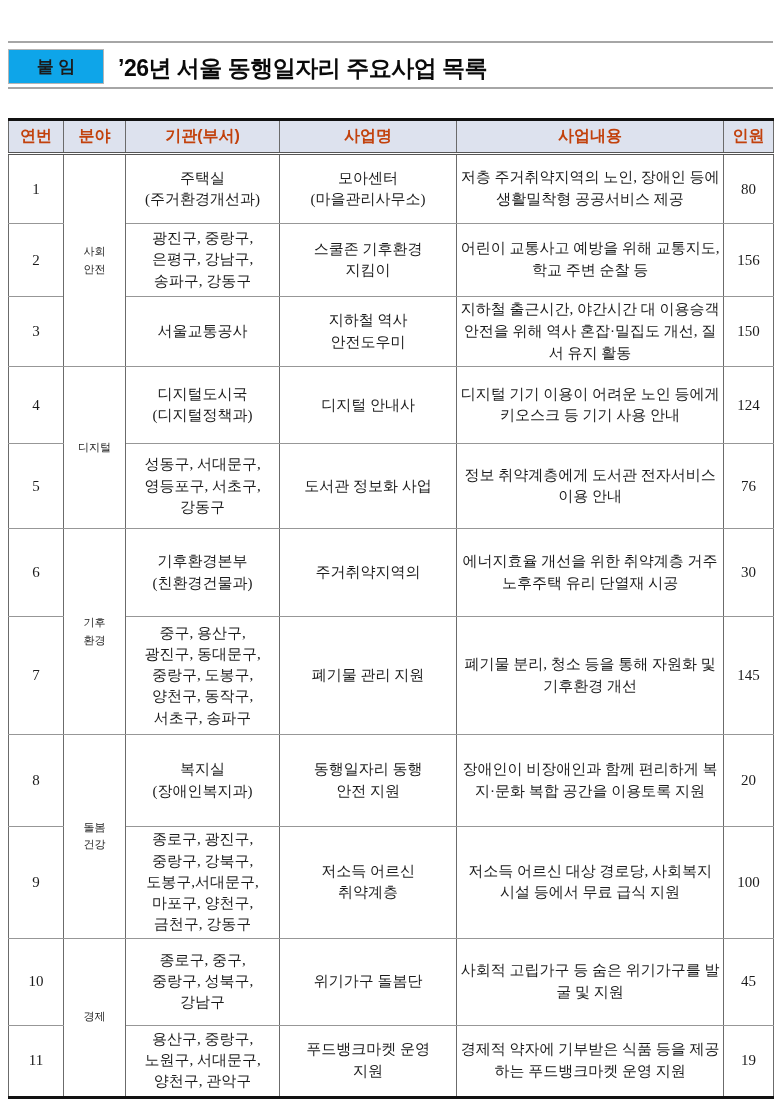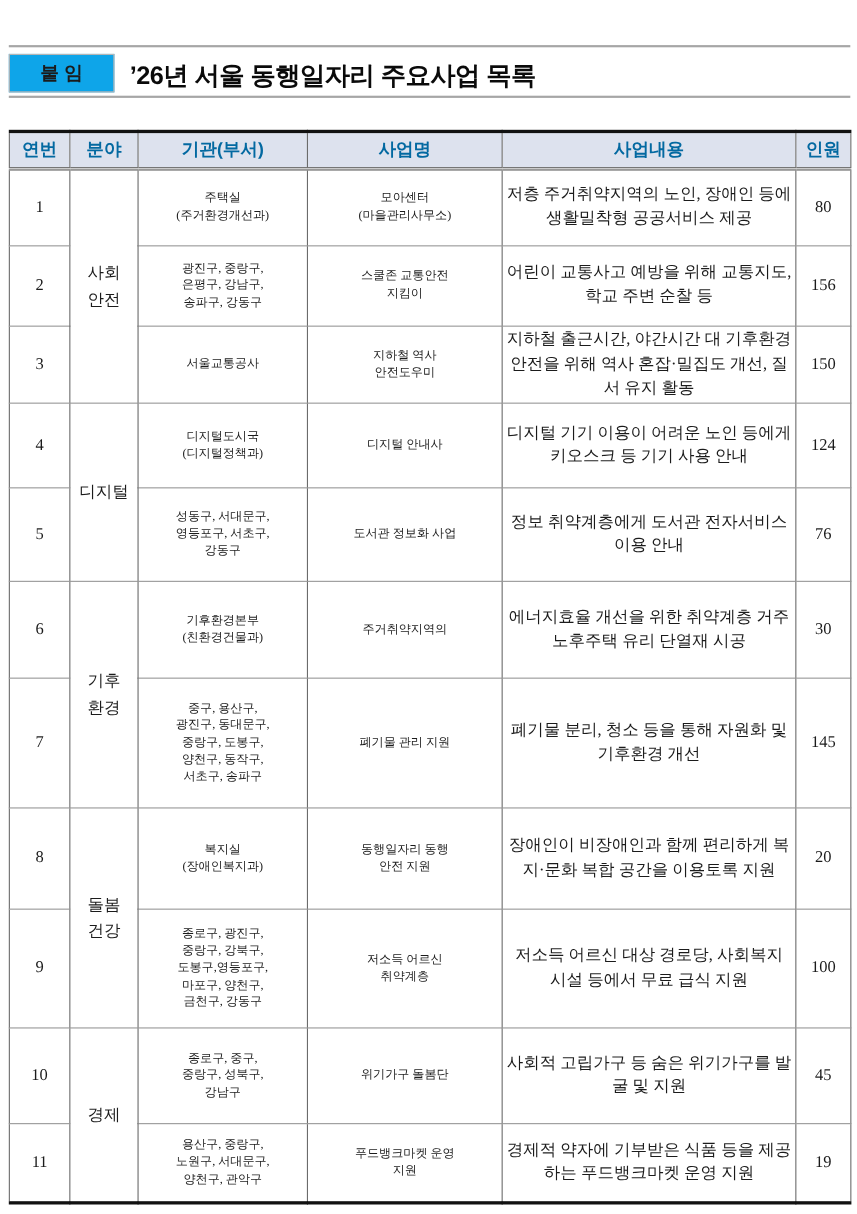--- a/index.html
+++ b/index.html
@@ -70,34 +70,34 @@
     text-align: center;
     vertical-align: middle;
     padding: 2px 3px;
     overflow: hidden;
   }
   .projects thead th {
     background: #dde2ee;
     font-family: "Liberation Sans", "DejaVu Sans", sans-serif;
     font-weight: bold;
     font-size: 16px;
-    color: #0369a1;
+    color: #c2410c;
     border-bottom: 3px double #555;
     padding: 5px 0;
   }
   .cell-no, .cell-count {
     font-size: 15px;
   }
   .cell-category {
-    font-size: 15px;
+    font-size: 11px;
     white-space: pre-line;
     line-height: 1.6;
   }
   .cell-org, .cell-project {
-    font-size: 11px;
+    font-size: 15px;
     white-space: pre-line;
     line-height: 1.42;
   }
   .cell-desc {
     font-size: 15px;
     text-align: justify;
     line-height: 1.45;
     padding: 2px 9px;
   }
 </style>
@@ -144,31 +144,31 @@
       <td class="cell-project">모아센터
 (마을관리사무소)</td>
       <td class="cell-desc">저층 주거취약지역의 노인, 장애인 등에 생활밀착형 공공서비스 제공</td>
       <td class="cell-count">80</td>
     </tr>
     <tr style="height:73px">
       <td class="cell-no">2</td>
       <td class="cell-org">광진구, 중랑구,
 은평구, 강남구,
 송파구, 강동구</td>
-      <td class="cell-project">스쿨존 교통안전
+      <td class="cell-project">스쿨존 기후환경
 지킴이</td>
       <td class="cell-desc">어린이 교통사고 예방을 위해 교통지도, 학교 주변 순찰 등</td>
       <td class="cell-count">156</td>
     </tr>
     <tr style="height:70px">
       <td class="cell-no">3</td>
       <td class="cell-org">서울교통공사</td>
       <td class="cell-project">지하철 역사
 안전도우미</td>
-      <td class="cell-desc">지하철 출근시간, 야간시간 대 기후환경 안전을 위해 역사 혼잡·밀집도 개선, 질서 유지 활동</td>
+      <td class="cell-desc">지하철 출근시간, 야간시간 대 이용승객 안전을 위해 역사 혼잡·밀집도 개선, 질서 유지 활동</td>
       <td class="cell-count">150</td>
     </tr>
     <tr style="height:77px">
       <td class="cell-no">4</td>
       <td class="cell-category" rowspan="2">디지털</td>
       <td class="cell-org">디지털도시국
 (디지털정책과)</td>
       <td class="cell-project">디지털 안내사</td>
       <td class="cell-desc">디지털 기기 이용이 어려운 노인 등에게 키오스크 등 기기 사용 안내</td>
       <td class="cell-count">124</td>
@@ -211,21 +211,21 @@
 (장애인복지과)</td>
       <td class="cell-project">동행일자리 동행
 안전 지원</td>
       <td class="cell-desc">장애인이 비장애인과 함께 편리하게 복지·문화 복합 공간을 이용토록 지원</td>
       <td class="cell-count">20</td>
     </tr>
     <tr style="height:108px">
       <td class="cell-no">9</td>
       <td class="cell-org">종로구, 광진구,
 중랑구, 강북구,
-도봉구,영등포구,
+도봉구,서대문구,
 마포구, 양천구,
 금천구, 강동구</td>
       <td class="cell-project">저소득 어르신
 취약계층</td>
       <td class="cell-desc">저소득 어르신 대상 경로당, 사회복지 시설 등에서 무료 급식 지원</td>
       <td class="cell-count">100</td>
     </tr>
     <tr style="height:87px">
       <td class="cell-no">10</td>
       <td class="cell-category" rowspan="2">경제</td>

